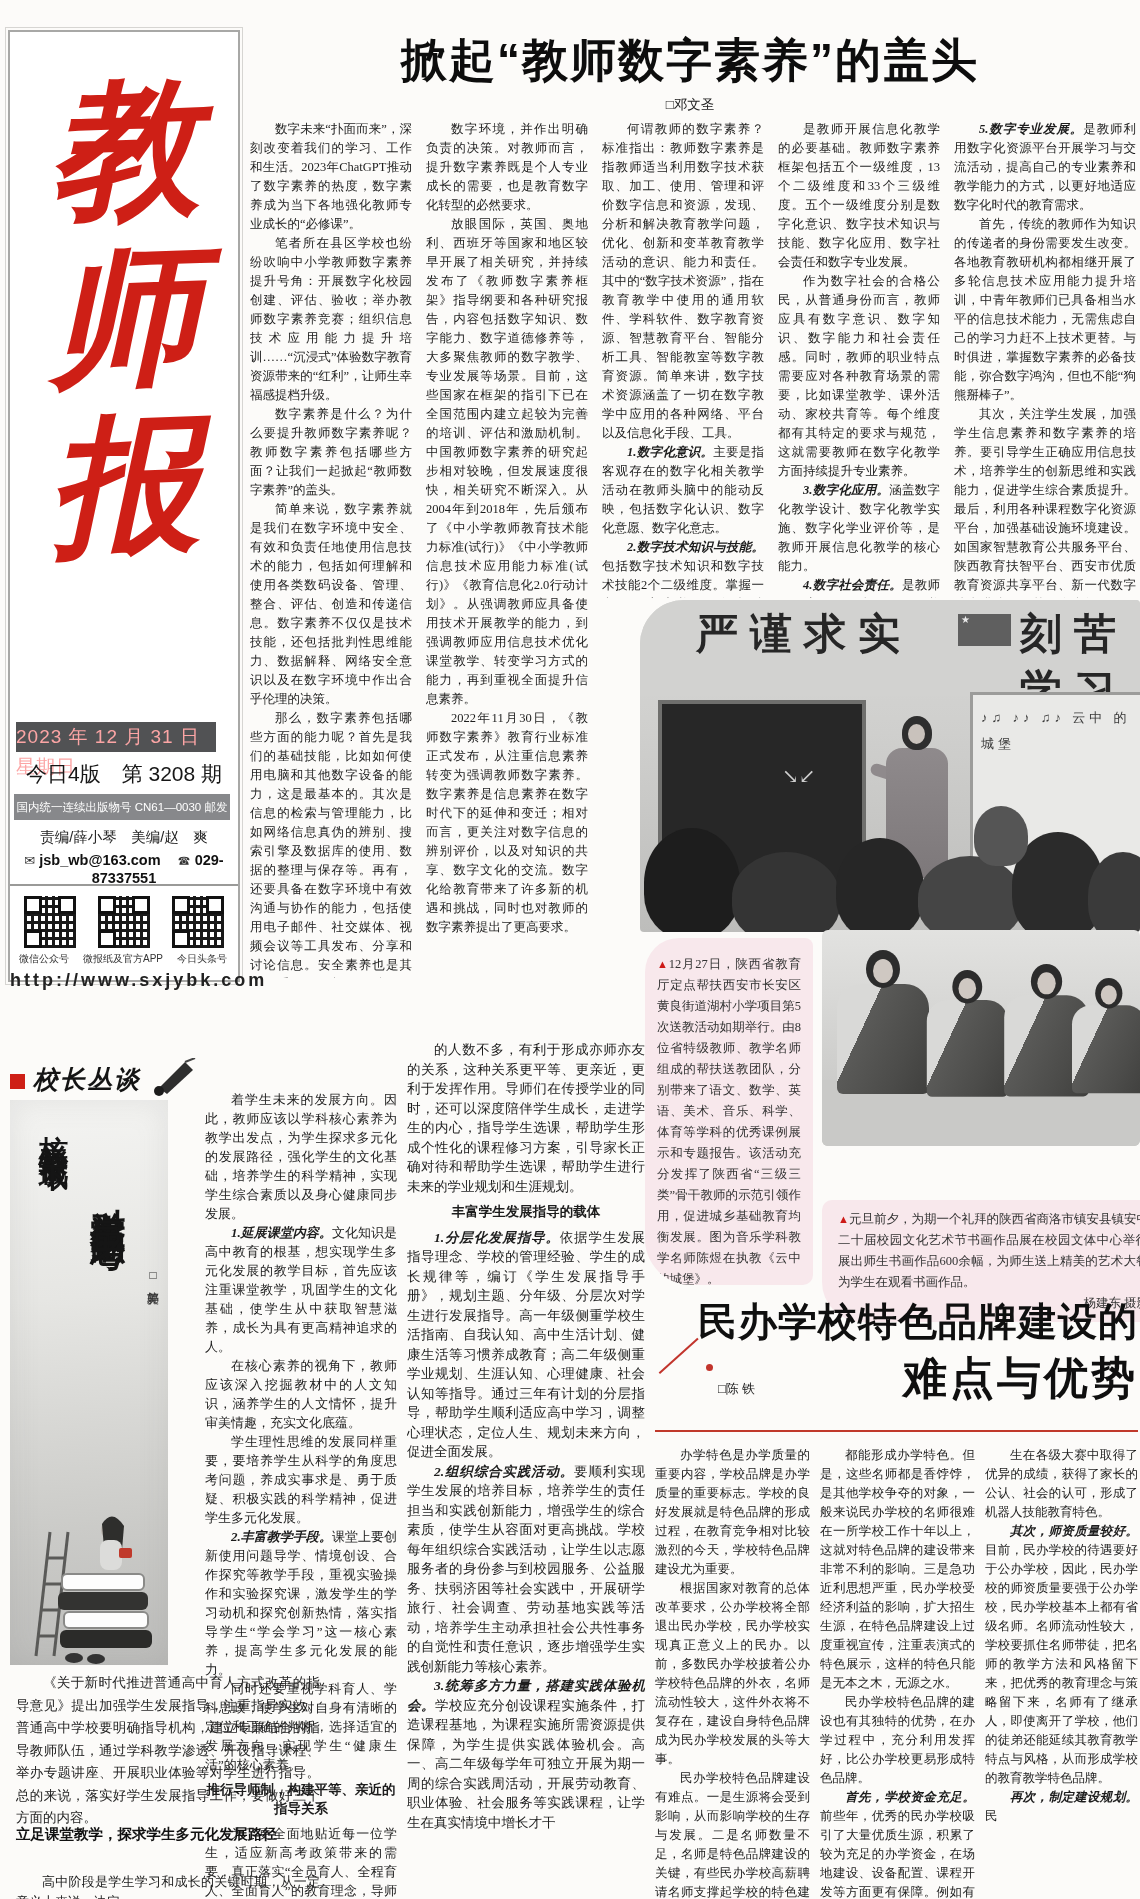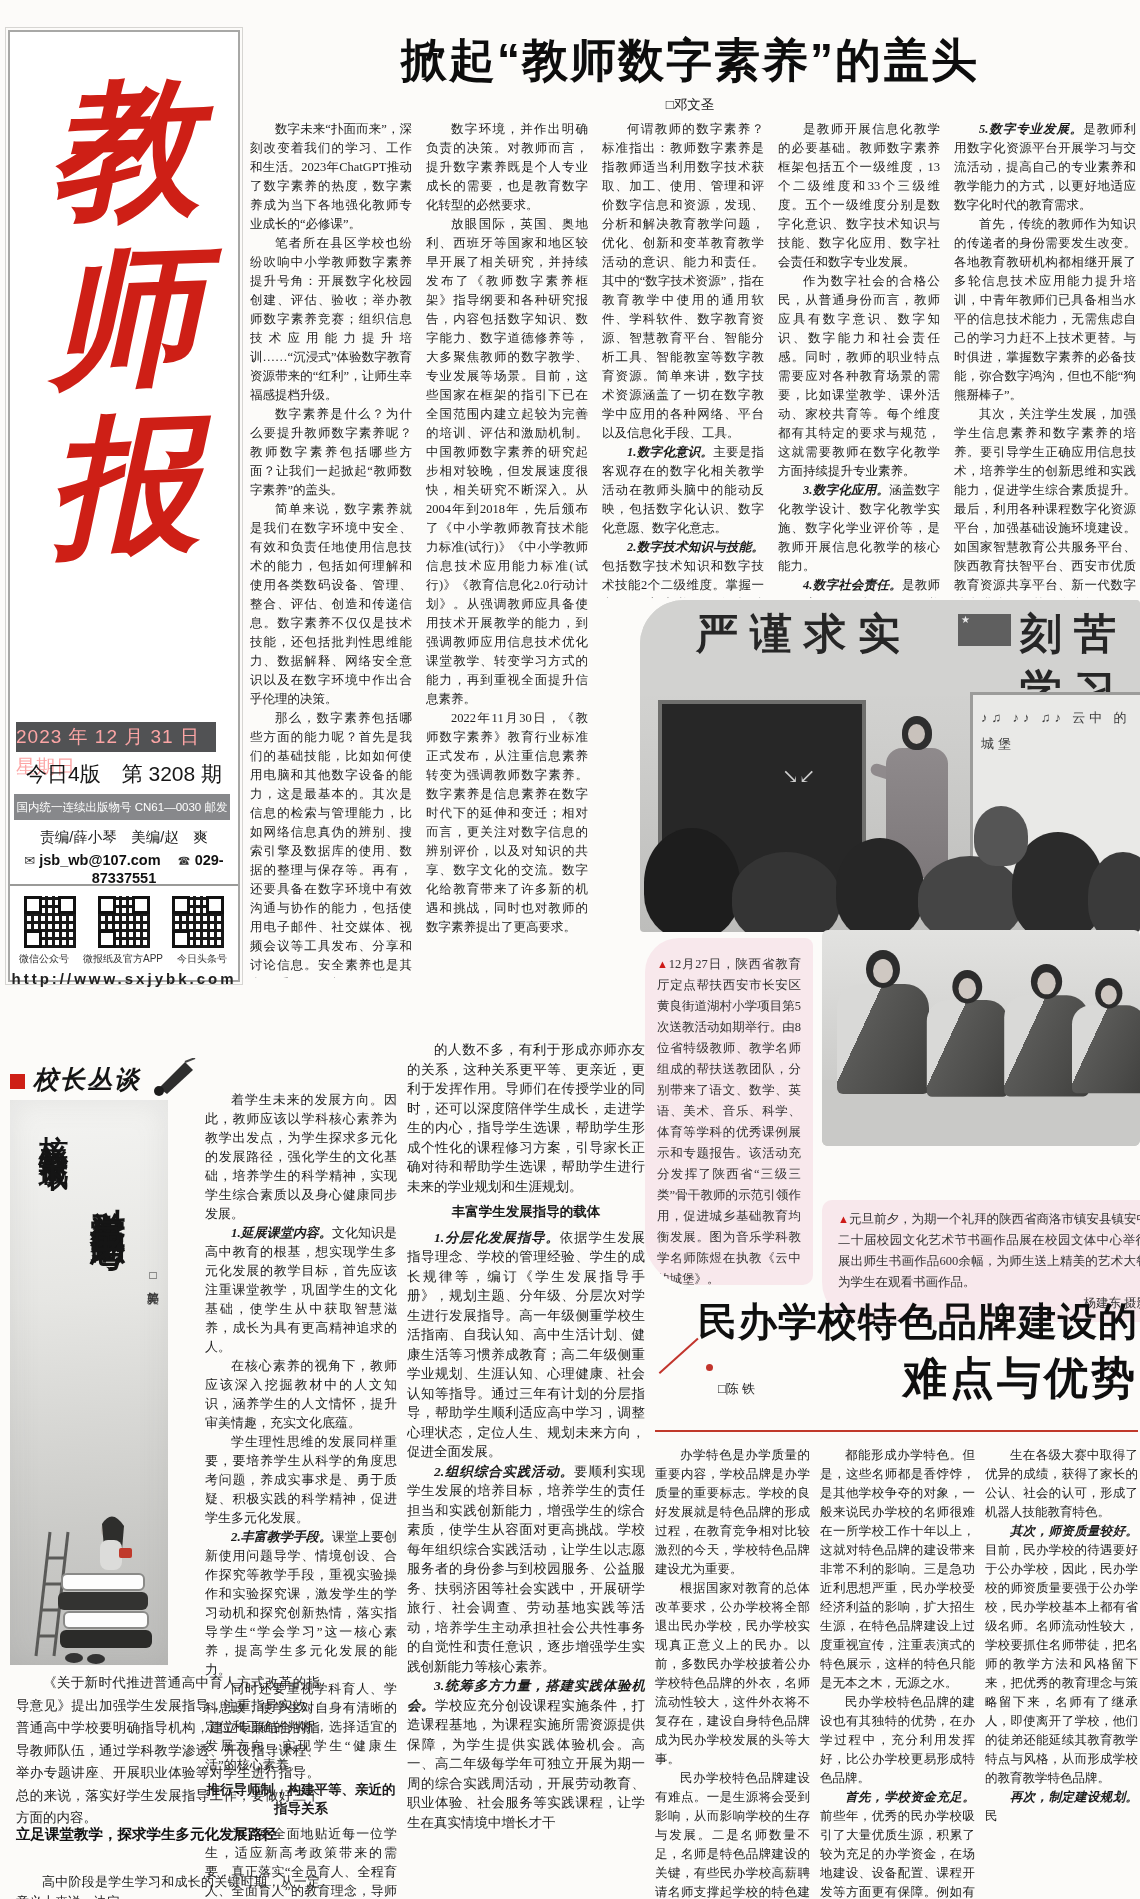--- a/index.html
+++ b/index.html
@@ -24,21 +24,21 @@
   .contact .ic{font-weight:normal;font-size:13px;color:#333;}
   .mastline{position:absolute;left:0;top:852px;width:100%;border-top:2px solid #9a9a98;}
   .qrrow{position:absolute;left:14px;top:864px;width:200px;display:flex;justify-content:space-between;}
   .qr{width:52px;height:52px;background:#fff;position:relative;
       background-image:repeating-linear-gradient(0deg,#191919 0 3px,transparent 3px 8px),
                        repeating-linear-gradient(90deg,#191919 0 3px,transparent 3px 7px);}
   .qr i{position:absolute;width:12px;height:12px;border:3px solid #111;background:#fff;}
   .qr i.tl{left:0;top:0}.qr i.tr{right:0;top:0}.qr i.bl{left:0;bottom:0}
   .qrlabels{position:absolute;left:2px;top:920px;width:222px;display:flex;justify-content:space-around;
             font-size:10px;color:#333;font-family:"Liberation Sans",sans-serif;}
-  .site{position:absolute;left:0;top:938px;width:100%;text-align:center;font-size:15px;font-weight:bold;
+  .site{position:absolute;left:0;top:938px;width:100%;text-align:center;font-size:18px;font-weight:bold;
         letter-spacing:3px;color:#222;font-family:"Liberation Sans",sans-serif;}
   
   .h1t{left:258px;top:30px;width:864px;text-align:center;font-family:"Liberation Sans",sans-serif;
        font-weight:900;font-size:46px;letter-spacing:2px;color:#0d0d0d;}
   .by1{left:258px;top:96px;width:864px;text-align:center;font-size:13.5px;color:#222;}
   .col{font-size:12.5px;line-height:19px;text-align:justify;overflow:hidden;color:#1d1d1d;}
   .col p{margin:0;text-indent:2em;}
   .col p.colhead{text-indent:0;text-align:center;font-weight:bold;font-family:"Liberation Sans",sans-serif;
                  font-size:13.5px;margin:6px 0;}
   b.plead{font-weight:bold;font-style:italic;}
@@ -121,21 +121,21 @@
       <span>教</span>
       <span>师</span>
       <span>报</span>
     </div>
     <div class="datebar">2023 年 12 月 31 日　星期日</div>
     <div class="edition">今日4版　第 3208 期</div>
     <div class="issn">国内统一连续出版物号 CN61—0030 邮发代号51—8</div>
     <div class="editors">责编/薛小琴　美编/赵　爽</div>
     <div class="contact">
       <span class="ic">✉</span>
-      <span>jsb_wb@107.com</span>
+      <span>jsb_wb@163.com</span>
       <span class="ic">　☎</span>
       <span>029-87337551</span>
     </div>
     <div class="mastline"></div>
     <div class="qrrow">
       <div class="qr">
           <i class="tl"></i>
           <i class="tr"></i>
           <i class="bl"></i>
         </div>

